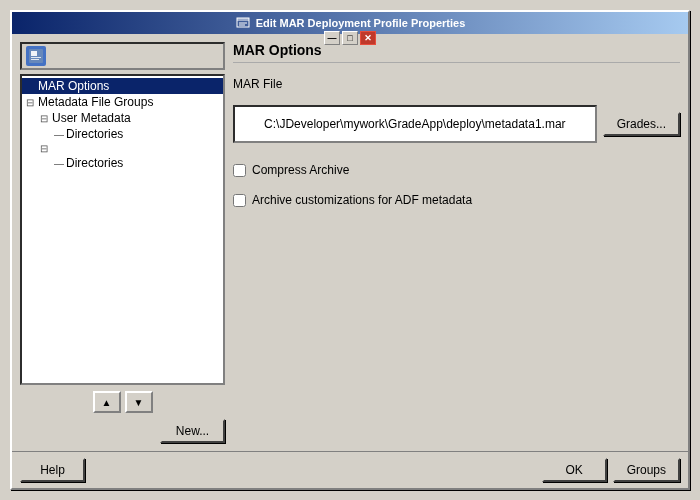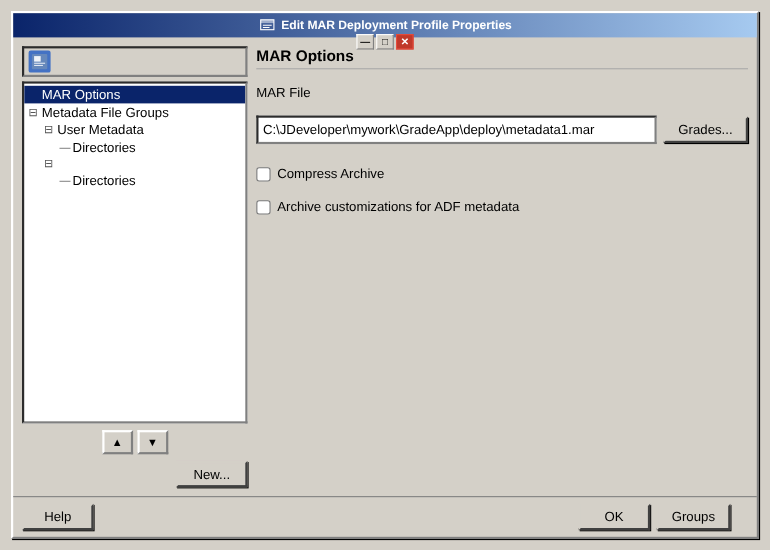--- a/index.html
+++ b/index.html
@@ -193,26 +193,27 @@
       color: #000000;
     }
     .file-input-row {
       display: flex;
       gap: 6px;
       align-items: center;
       margin-bottom: 10px;
     }
     .file-input {
       flex: 1;
-      height: 26px;
+      height: 38px;
       border: 2px inset #808080;
       background: white;
       padding: 0 4px;
       font-size: 12px;
       color: #000;
+      text-align: center;
     }
     .win-button {
       background: #d4d0c8;
       border: 2px solid #fff;
       border-right-color: #404040;
       border-bottom-color: #404040;
       border-left-color: #d4d0c8;
       border-top-color: #d4d0c8;
       box-shadow: 1px 1px 0 #000;
       padding: 3px 12px;
@@ -231,21 +232,21 @@
       margin-bottom: 6px;
     }
     .checkbox-row input[type="checkbox"] {
       width: 13px;
       height: 13px;
     }
     .footer-bar {
       display: flex;
       justify-content: space-between;
       align-items: center;
-      padding: 6px 24px 6px 8px;
+      padding: 6px 8px 6px 8px;
       flex-shrink: 0;
       border-top: 1px solid #808080;
     }
     .footer-right {
       display: flex;
       gap: 6px;
     }
   </style>
 </head>
 <body>

